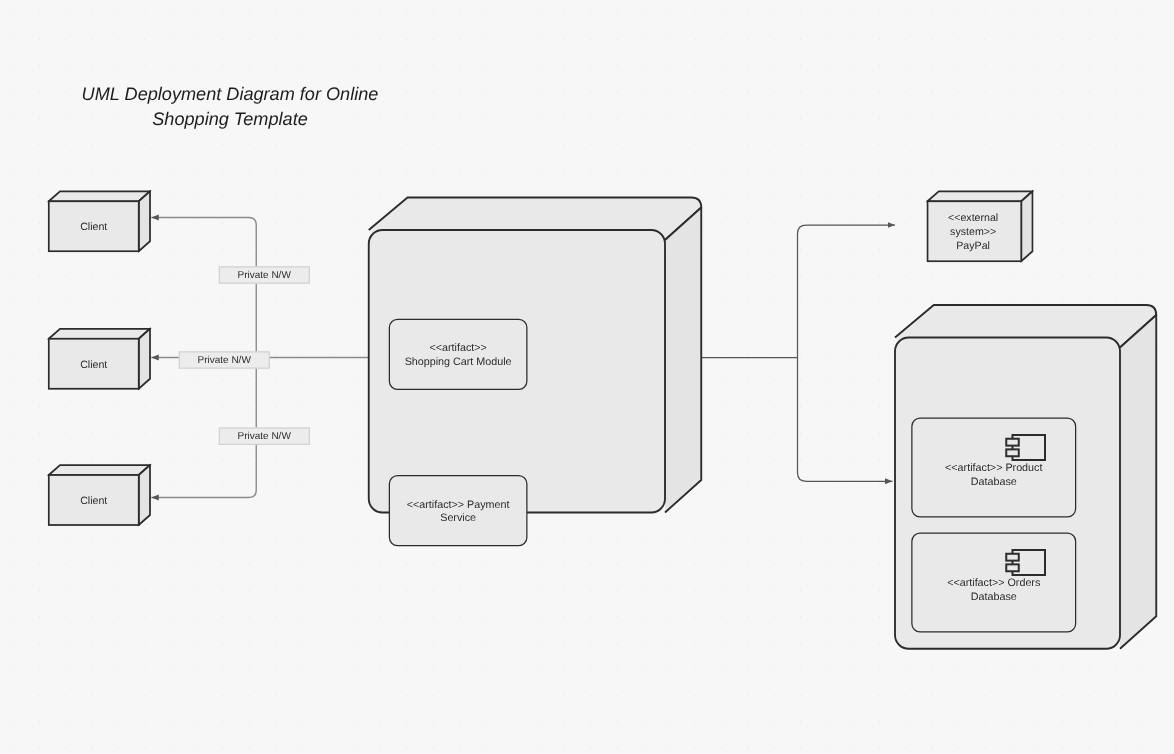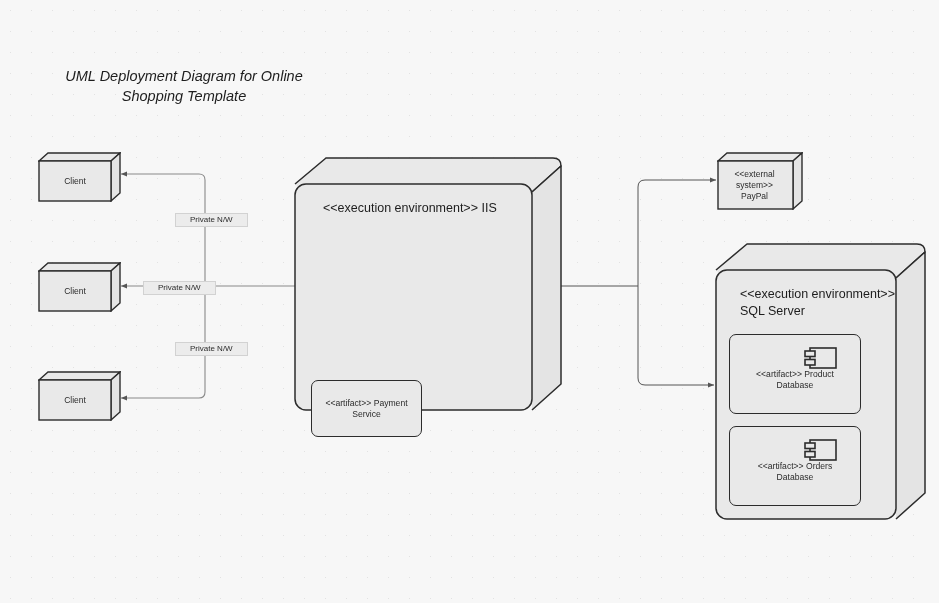--- a/index.html
+++ b/index.html
@@ -186,48 +186,49 @@
 
   <div class="env-node" style="left:293px; top:156px; width:271px; height:257px;">
     <svg class="env-svg" width="271" height="257" viewBox="0 0 271 257" xmlns="http://www.w3.org/2000/svg">
 
       <path d="M2,28 L33,2 L260,2 Q268,2 268,10 L239,36 L10,36" fill="#e9e9e9" stroke="#2c2c2c" stroke-width="1.5" stroke-linejoin="round"></path>
 
       <path d="M239,36 L268,10 L268,228 L239,254" fill="#e4e4e4" stroke="#2c2c2c" stroke-width="1.5" stroke-linejoin="round"></path>
 
       <rect x="2" y="28" width="237" height="226" rx="11" ry="11" fill="#e9e9e9" stroke="#2c2c2c" stroke-width="1.5"></rect>
     </svg>
-    <div class="env-label" style="left:30px; top:44px;">&lt;&lt;execution environment&gt;&gt; IIS</div>
-
+
+    <div class="artifact centered" style="left:18px; top:99px; width:111px; height:57px;">
+      <div class="art-text">&lt;&lt;artifact&gt;&gt;
+Shopping Cart Module</div>
+    </div>
 
     <div class="artifact centered" style="left:18px; top:178px; width:111px; height:57px;margin-top:46px;">
       <div class="art-text">&lt;&lt;artifact&gt;&gt; Payment
 Service</div>
     </div>
   </div>
 
-  <div class="device-node" style="left:717px; top:152px; width:86px; height:58px;">
+  <div class="device-node" style="left:741px; top:152px; width:86px; height:58px;">
     <svg class="dev-svg" width="86" height="58" viewBox="0 0 86 58" xmlns="http://www.w3.org/2000/svg">
       <polygon points="1,9 10,1 85,1 76,9" fill="#e9e9e9" stroke="#2c2c2c" stroke-width="1.4"></polygon>
       <polygon points="76,9 85,1 85,49 76,57" fill="#e4e4e4" stroke="#2c2c2c" stroke-width="1.4"></polygon>
       <rect x="1" y="9" width="75" height="48" fill="#e9e9e9" stroke="#2c2c2c" stroke-width="1.4"></rect>
     </svg>
     <div class="dev-label" style="right:11px;">&lt;&lt;external
 system&gt;&gt;
 PayPal</div>
   </div>
 
   <div class="env-node" style="left:714px; top:242px; width:214px; height:280px;">
     <svg class="env-svg" width="214" height="280" viewBox="0 0 214 280" xmlns="http://www.w3.org/2000/svg">
       <path d="M2,28 L33,2 L203,2 Q211,2 211,10 L182,36 L10,36" fill="#e9e9e9" stroke="#2c2c2c" stroke-width="1.5" stroke-linejoin="round"></path>
       <path d="M182,36 L211,10 L211,251 L182,277" fill="#e4e4e4" stroke="#2c2c2c" stroke-width="1.5" stroke-linejoin="round"></path>
       <rect x="2" y="28" width="180" height="249" rx="11" ry="11" fill="#e9e9e9" stroke="#2c2c2c" stroke-width="1.5"></rect>
     </svg>
-    <div class="env-label" style="left:26px; top:44px;">&lt;&lt;execution environment&gt;&gt;
-SQL Server</div>
 
     <div class="artifact with-icon" style="left:15px; top:92px; width:132px; height:80px;">
       <svg class="comp-icon" width="36" height="26" viewBox="0 0 36 26" xmlns="http://www.w3.org/2000/svg">
         <rect x="8" y="3" width="26" height="20" fill="#e9e9e9" stroke="#2c2c2c" stroke-width="1.6"></rect>
         <rect x="3" y="6" width="10" height="5.5" fill="#e9e9e9" stroke="#2c2c2c" stroke-width="1.6"></rect>
         <rect x="3" y="14.5" width="10" height="5.5" fill="#e9e9e9" stroke="#2c2c2c" stroke-width="1.6"></rect>
       </svg>
       <div class="art-text">&lt;&lt;artifact&gt;&gt; Product
 Database</div>
     </div>

